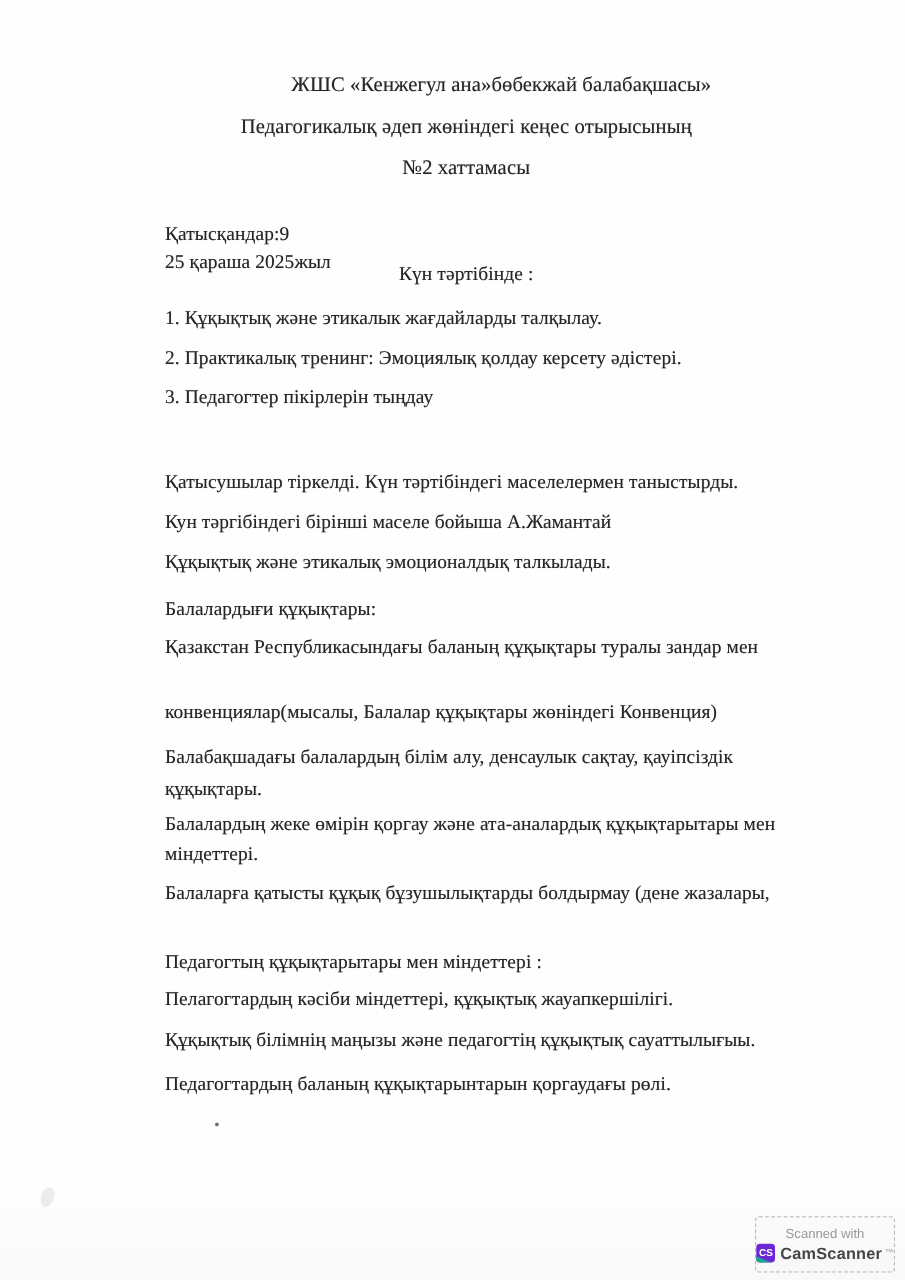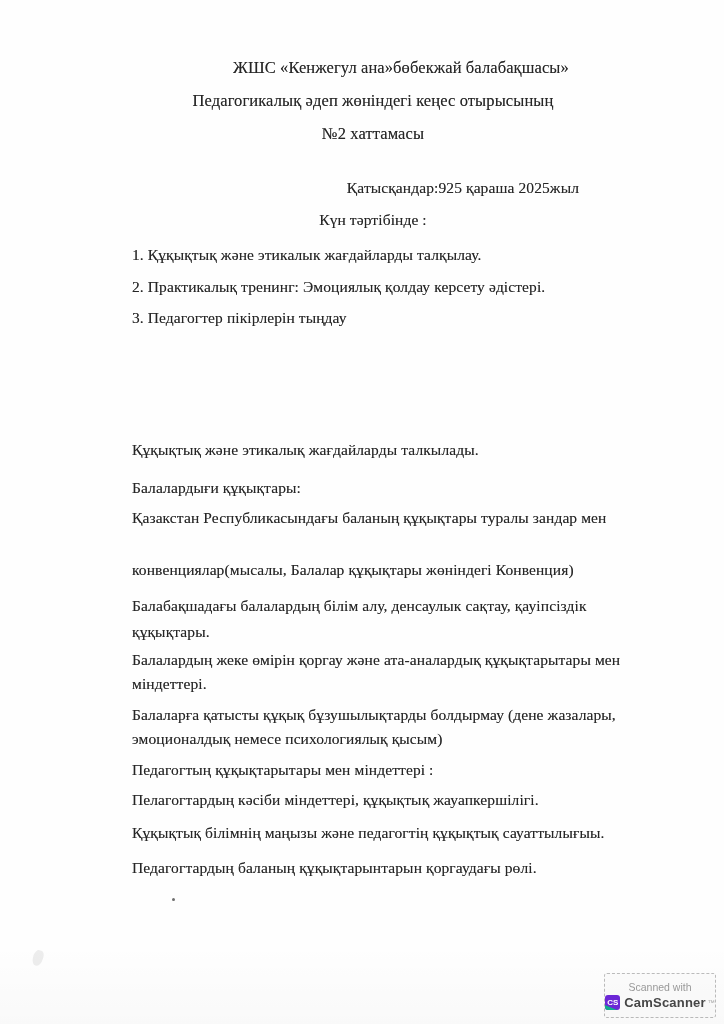--- a/index.html
+++ b/index.html
@@ -40,22 +40,23 @@
     text-shadow: 0 0 0.6px rgba(30,30,30,0.45);
   }
   .title-line {
     text-align: center;
     font-size: 16.5px;
   }
   .title-shift { transform: translateX(28px); }
   .center { text-align: center; }
   .meta-row {
     display: flex;
-    justify-content: flex-end;
+    justify-content: space-between;
     width: 447px;
+    flex-direction: column;
   }
   .scan-dot {
     position: absolute;
     left: 172px;
     top: 898px;
     width: 3px;
     height: 3px;
     border-radius: 50%;
     background: #4a4a4a;
     opacity: 0.8;
@@ -150,30 +151,31 @@
     <span>Қатысқандар:9</span>
     <span>25 қараша 2025жыл</span>
   </div>
 
   <div class="txt center" style="top:209px">Күн тәртібінде :</div>
 
   <div class="txt" style="top:244px">1. Құқықтық және этикалык жағдайларды талқылау.</div>
   <div class="txt" style="top:276px">2. Практикалық тренинг: Эмоциялық қолдау керсету әдістері.</div>
   <div class="txt" style="top:307px">3. Педагогтер пікірлерін тыңдау</div>
 
-  <div class="txt" style="top:439px">Құқықтық және этикалық жағдайларды талкылады.</div>
+  <div class="txt" style="top:375px">Қатысушылар тіркелді. Күн тәртібіндегі маселелермен таныстырды.</div>
+  <div class="txt" style="top:407px">Кун тәргібіндегі бірінші маселе бойыша А.Жамантай</div>
+  <div class="txt" style="top:439px">Құқықтық және этикалық эмоционалдық талкылады.</div>
   <div class="txt" style="top:477px">Балалардығи құқықтары:</div>
   <div class="txt" style="top:507px">Қазакстан Республикасындағы баланың құқықтары туралы зандар мен</div>
   <div class="txt" style="top:559px">конвенциялар(мысалы, Балалар құқықтары жөніндегі Конвенция)</div>
   <div class="txt" style="top:595px">Балабақшадағы балалардың білім алу, денсаулык сақтау, қауіпсіздік</div>
   <div class="txt" style="top:621px">құқықтары.</div>
   <div class="txt" style="top:649px">Балалардың жеке өмірін қоргау және ата-аналардық құқықтарытары мен</div>
   <div class="txt" style="top:673px">міндеттері.</div>
   <div class="txt" style="top:704px">Балаларға қатысты құқық  бұзушылықтарды болдырмау (дене жазалары,</div>
-  <div class="txt" style="top:728px">эмоционалдық немесе психологиялық қысым)</div>
   <div class="txt" style="top:759px">Педагогтың  құқықтарытары мен міндеттері :</div>
   <div class="txt" style="top:789px">Пелагогтардың кәсіби міндеттері, құқықтық жауапкершілігі.</div>
   <div class="txt" style="top:822px">Құқықтық білімнің маңызы және педагогтің құқықтық сауаттылығыы.</div>
   <div class="txt" style="top:857px">Педагогтардың баланың құқықтарынтарын қоргаудағы рөлі.</div>
 
   <div class="scan-dot"></div>
   <div class="scan-smudge"></div>
 
   <div class="badge">
     <div class="badge-top">Scanned with</div>

